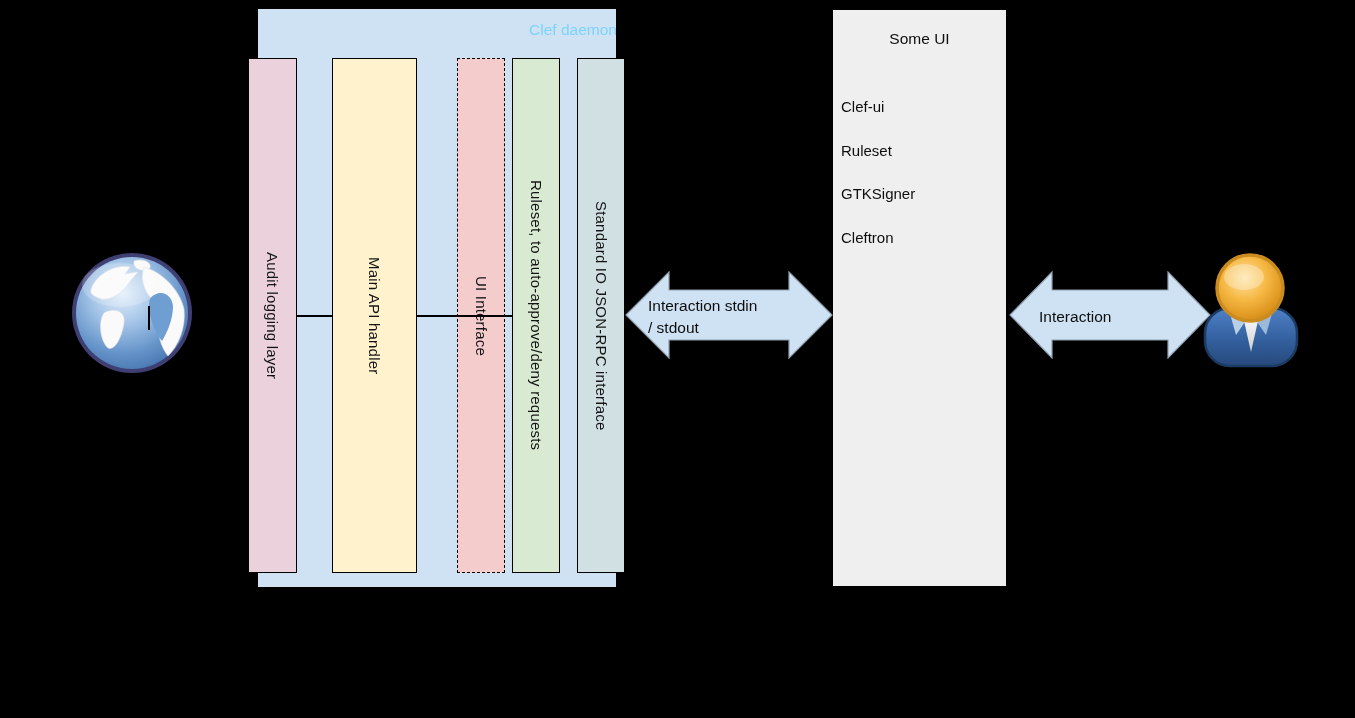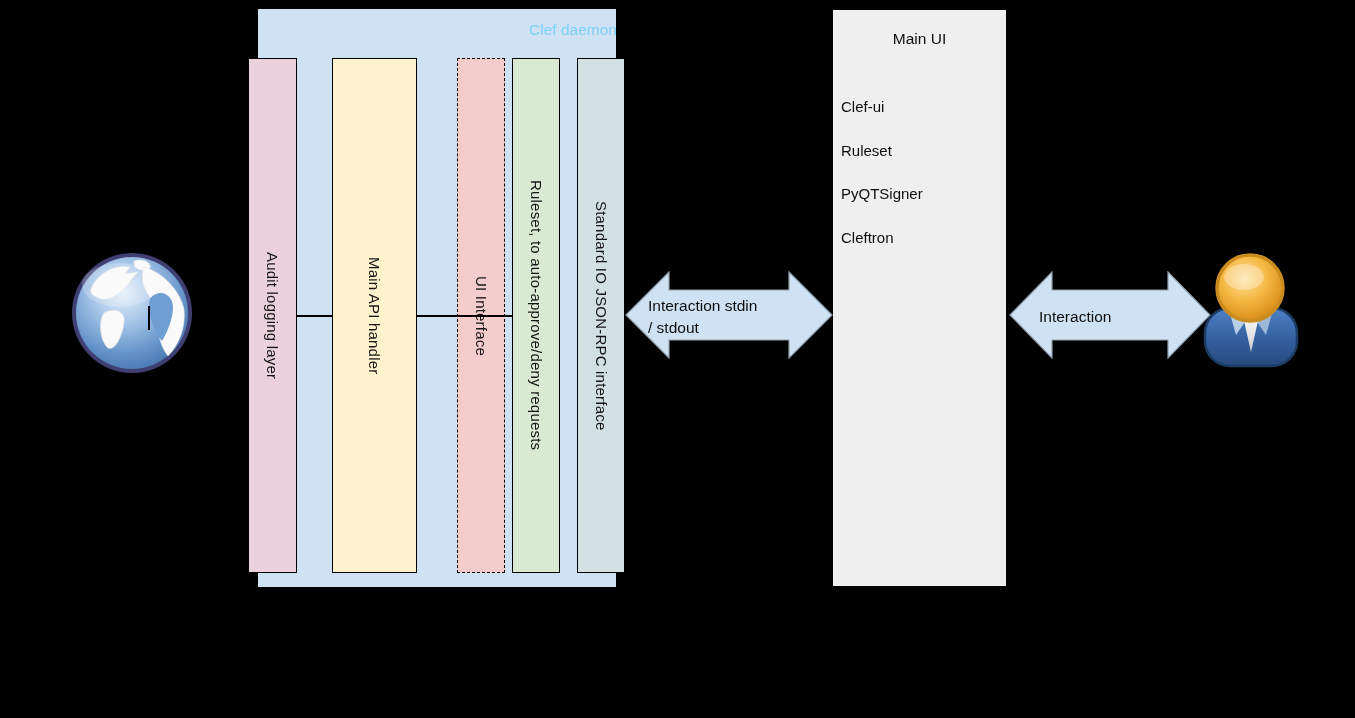--- a/index.html
+++ b/index.html
@@ -129,25 +129,25 @@
 
   <svg class="arrow-svg arrow-stdio-svg" width="208" height="88" viewBox="0 0 208 88">
     <polygon points="1,44 44,1 44,19 164,19 164,1 207,44 164,87 164,69 44,69 44,87" fill="#cfe2f3" stroke="#8f9fae" stroke-width="1.2"></polygon>
   </svg>
   <div class="arrow-label arrow-stdio-label">
     <div>Interaction stdin</div>
     <div>/ stdout</div>
   </div>
 
   <div class="someui-box">
-    <div class="someui-title">Main UI</div>
+    <div class="someui-title">Some UI</div>
     <div class="someui-list">
       <span>Clef-ui</span>
       <span>Ruleset</span>
-      <span>PyQTSigner</span>
+      <span>GTKSigner</span>
       <span>Cleftron</span>
     </div>
   </div>
 
   <svg class="arrow-svg arrow-user-svg" width="202" height="88" viewBox="0 0 202 88">
     <polygon points="1,44 43,1 43,19 159,19 159,1 201,44 159,87 159,69 43,69 43,87" fill="#cfe2f3" stroke="#8f9fae" stroke-width="1.2"></polygon>
   </svg>
   <div class="arrow-label arrow-user-label">Interaction</div>
 
   <div class="person-wrap">

